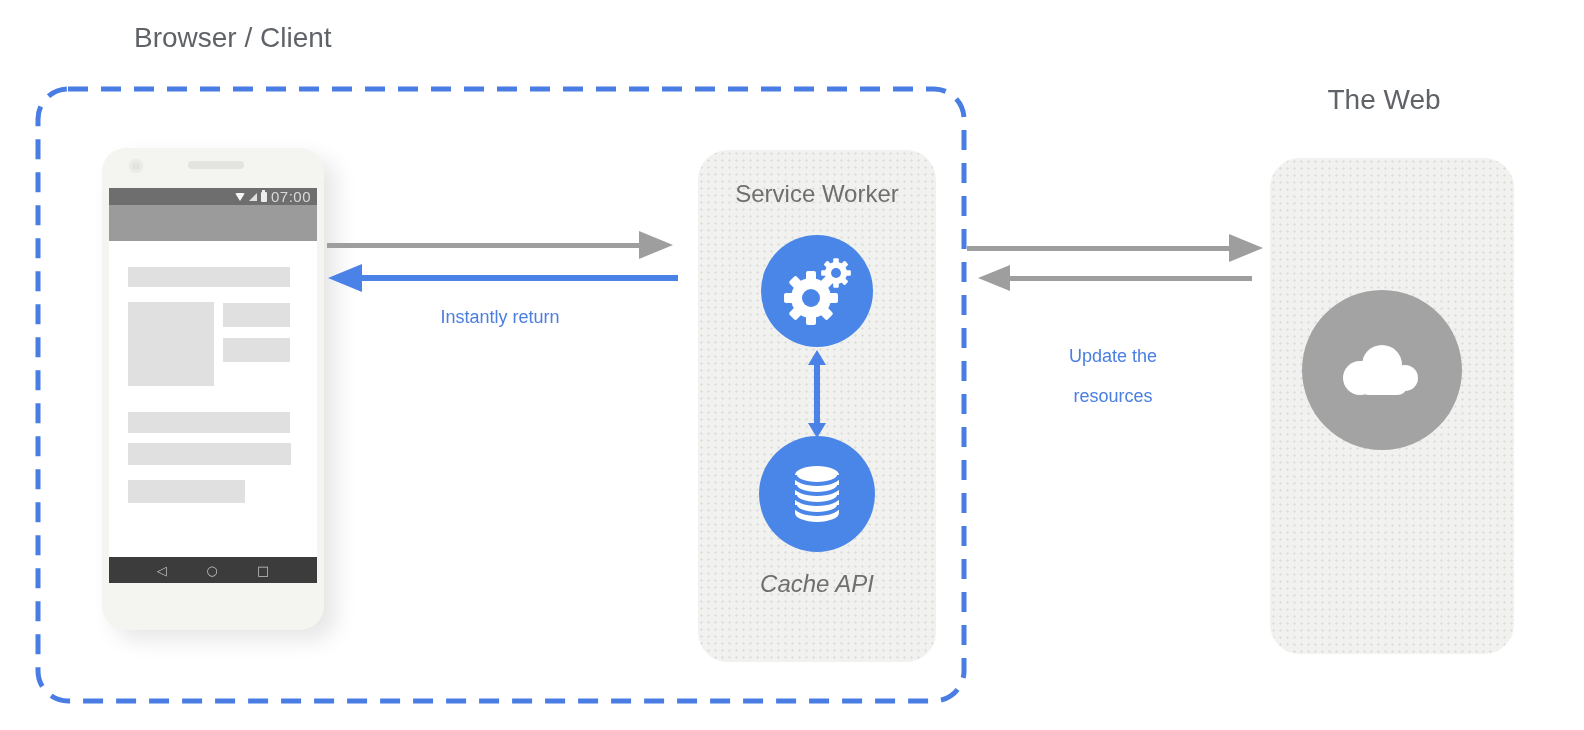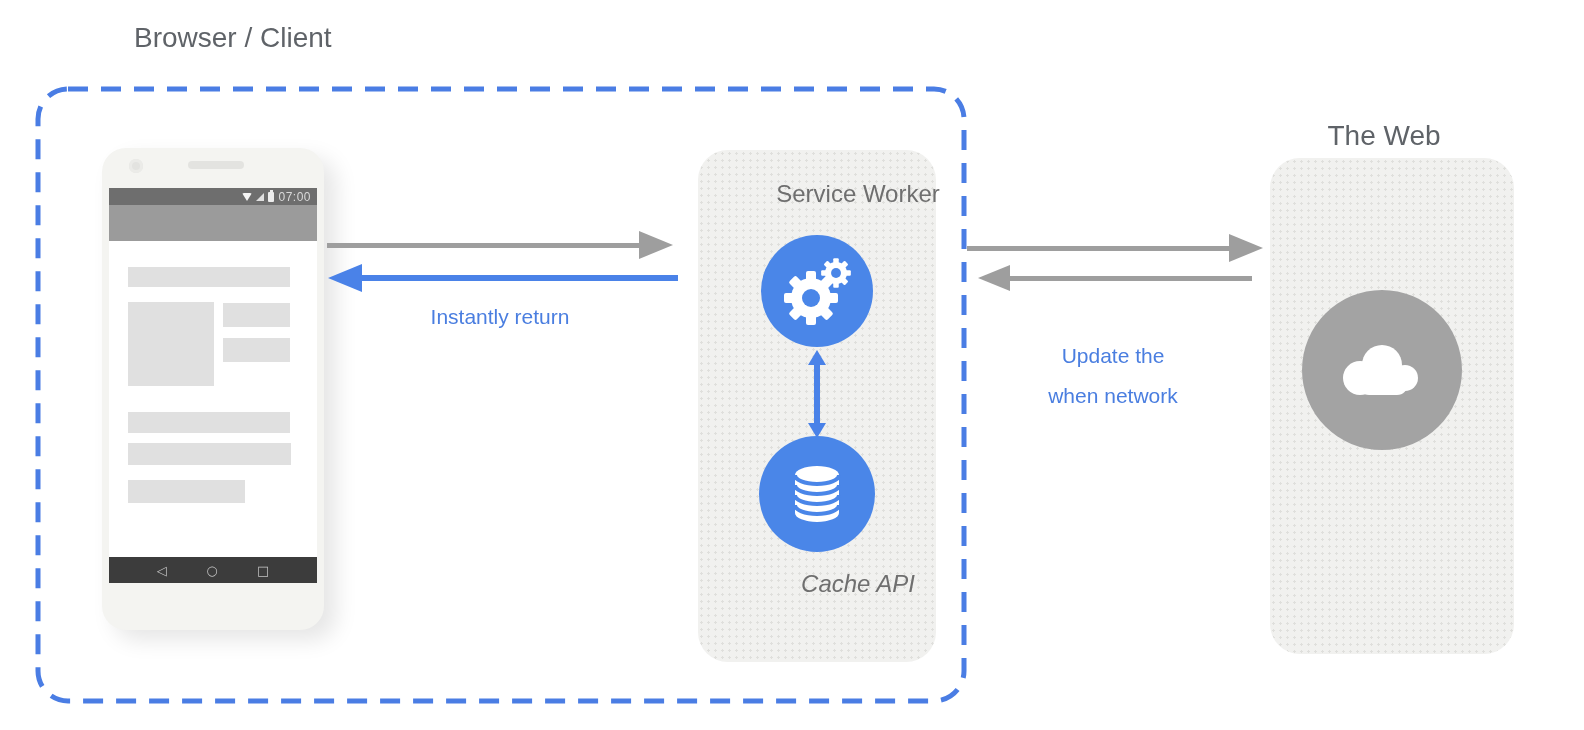--- a/index.html
+++ b/index.html
@@ -4,35 +4,35 @@
 <style>
   * { margin:0; padding:0; box-sizing:border-box; }
   html,body { width:1584px; height:730px; background:#ffffff; overflow:hidden;
               font-family:"Liberation Sans","DejaVu Sans",sans-serif; }
   .abs { position:absolute; }
   #stage { position:relative; width:1584px; height:730px; }
 
   
   .zone-label { font-size:28px; color:#5f6368; }
   #browser-label { left:134px; top:22px; }
-  #web-label { left:1262px; top:84px; width:244px; text-align:center;margin-top:36px; }
+  #web-label { left:1262px; top:84px; width:244px; text-align:center; }
 
   
   #client-boundary { left:34px; top:85px; }
 
   
   #phone { left:102px; top:148px; width:222px; height:482px; background:#f4f4f1;
            border-radius:24px; box-shadow:12px 10px 22px rgba(0,0,0,.10); }
   #phone-camera { left:27px; top:11px; width:14px; height:14px; border-radius:50%;
                   background:#e3e3e0; box-shadow:inset 0 0 0 3px #ebebe8; }
   #phone-speaker { left:86px; top:13px; width:56px; height:8px; border-radius:4px; background:#e3e3e0; }
   #phone-screen { left:7px; top:40px; width:208px; height:395px; background:#ffffff; }
   #status-bar { width:208px; height:17px; background:#6e6e6e; display:flex; align-items:center;
                 justify-content:flex-end; gap:4px; padding-right:6px; }
-  #status-time { font-size:12px; color:#d9d9d9; letter-spacing:0.5px; }
+  #status-time { font-size:15px; color:#d9d9d9; letter-spacing:0.5px; }
   .wifi { width:0; height:0; border-left:5px solid transparent; border-right:5px solid transparent;
           border-top:8px solid #f5f5f5; border-radius:2px; }
   .signal { width:0; height:0; border-bottom:8px solid #e0e0e0; border-left:8px solid transparent; }
   .battery { width:6px; height:10px; background:#ededed; border-radius:1px; position:relative; }
   .battery:before { content:""; position:absolute; top:-2px; left:1.5px; width:3px; height:2px; background:#ededed; }
   #app-bar { width:208px; height:36px; background:#9b9b9b; }
   #page-content { position:relative; width:208px; height:316px; background:#ffffff; }
   .ph-block { position:absolute; background:#e0e0e0; }
   #nav-bar { width:208px; height:26px; background:#3c3c3c; display:flex; align-items:center;
              justify-content:space-around; padding:0 28px; }
@@ -45,28 +45,28 @@
   #req-shaft   { left:327px; top:243px; width:314px; height:5px; }
   #req-head    { left:639px; top:231px; border-top:14px solid transparent; border-bottom:14px solid transparent; border-left:34px solid #9e9e9e; }
   #resp-head   { left:328px; top:264px; border-top:14px solid transparent; border-bottom:14px solid transparent; border-right:34px solid #4a82e8; }
   #resp-shaft  { left:358px; top:275px; width:320px; height:6px; background:#4a82e8; }
   #wreq-shaft  { left:967px; top:246px; width:264px; height:5px; }
   #wreq-head   { left:1229px; top:234px; border-top:14px solid transparent; border-bottom:14px solid transparent; border-left:34px solid #9e9e9e; }
   #wresp-head  { left:978px; top:265px; border-top:13px solid transparent; border-bottom:13px solid transparent; border-right:32px solid #9e9e9e; }
   #wresp-shaft { left:1008px; top:276px; width:244px; height:5px; }
 
   
-  .caption { font-size:21px; line-height:40px; color:#4a7ee0; text-align:center; }
+  .caption { font-size:18px; line-height:40px; color:#4a7ee0; text-align:center; }
   #left-caption  { left:332px; top:297px; width:336px; }
   #right-caption { left:983px; top:297px; width:260px;margin-top:39px; }
 
   
   .panel { background-color:#f1f1ef;
            background-image:radial-gradient(rgba(195,195,192,.40) 1px, transparent 1.3px);
-           background-size:7px 7px; border-radius:30px;padding-left:41px; }
+           background-size:7px 7px; border-radius:30px; }
   #sw-box  { left:698px; top:150px; width:238px; height:512px; }
   #web-box { left:1270px; top:158px; width:244px; height:496px; }
   .panel-title { position:absolute; width:100%; text-align:center; font-size:24px; color:#6f6f6f; }
   #sw-title { top:30px; }
   #cache-label { top:420px;font-style:italic; }
   .blue-circle { position:absolute; border-radius:50%; background:#4a86e8;
                  display:flex; align-items:center; justify-content:center; }
   #gears-circle { left:63px; top:85px; width:112px; height:112px; }
   #cache-circle { left:61px; top:286px; width:116px; height:116px; }
   #sync-arrow { position:absolute; left:108px; top:200px; }
@@ -183,21 +183,21 @@
     <div class="panel-title" id="cache-label">Cache API</div>
   </div>
 
   <div class="shaft gray" id="wreq-shaft"></div>
   <div class="head" id="wreq-head"></div>
   <div class="head" id="wresp-head"></div>
   <div class="shaft gray" id="wresp-shaft"></div>
 
   <div class="abs caption" id="right-caption">
     <div>Update the</div>
-    <div>when network</div>
+    <div>resources</div>
   </div>
 
   <div class="abs panel" id="web-box">
     <div id="web-circle">
       <svg width="100" height="66" viewBox="0 0 100 66">
         <g fill="#ffffff">
           <circle cx="28" cy="41" r="17"></circle>
           <circle cx="50" cy="28" r="20"></circle>
           <circle cx="73" cy="41" r="13"></circle>
           <rect x="26" y="36" width="50" height="22" rx="11"></rect>

